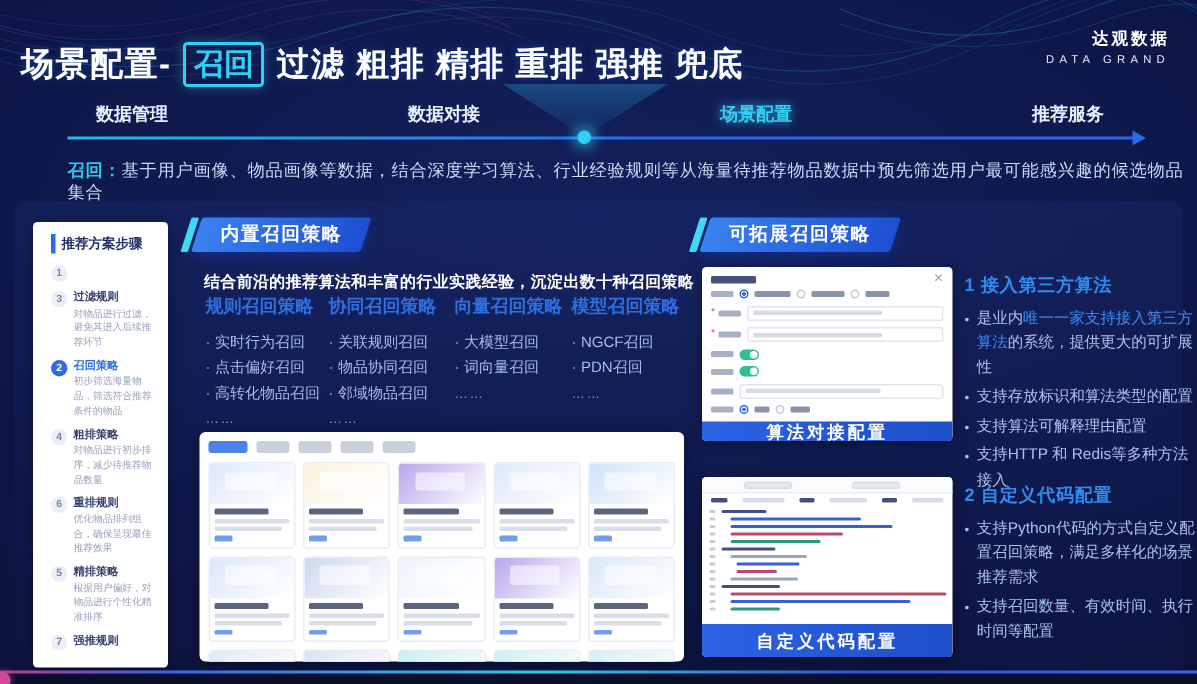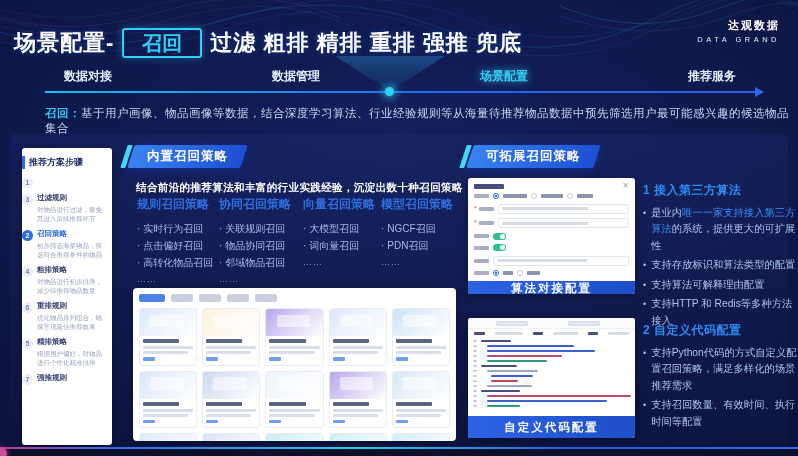--- a/index.html
+++ b/index.html
@@ -13,21 +13,21 @@
   .deco-top { position:absolute; top:0; left:0; pointer-events:none; }
   .content-bg { position:absolute; left:10px; top:134px; width:778px; height:316px;
     background:linear-gradient(180deg, rgba(28,44,112,.35), rgba(18,30,85,.18));
     border-radius:6px; }
 
   
   .title-row { position:absolute; left:14px; top:28px; display:flex; align-items:center; gap:8px; }
   .title-prefix, .title-rest { font-size:22px; font-weight:bold; letter-spacing:1px;
     text-shadow:0 0 6px rgba(40,120,255,.35); }
   .recall-box { border:2px solid #2fd0f5; color:#2fd0f5; border-radius:3px;
-    font-size:20px; font-weight:bold; padding:1px 18px; line-height:24px;
+    font-size:20px; font-weight:bold; padding:1px 5px; line-height:24px;
     box-shadow:0 0 8px rgba(47,208,245,.35); }
   .logo { position:absolute; right:18px; top:18px; text-align:right; }
   .logo-cn { font-size:11px; font-weight:bold; letter-spacing:2px; }
   .logo-en { font-size:7.5px; letter-spacing:3.5px; margin-top:2px; color:#e8eeff; }
 
   
   .nav { position:absolute; left:40px; top:68px; width:720px; display:flex; justify-content:space-between; }
   .nav-item { width:96px; text-align:center; font-size:12px; font-weight:bold; color:#e8efff; cursor:default; }
   .nav-item.active { color:#35cdf2; text-shadow:0 0 8px rgba(53,205,242,.8); }
   .beam { position:absolute; left:335px; top:56px; width:110px; height:35px;
@@ -38,21 +38,21 @@
   .progress-arrow { position:absolute; left:755px; top:87px; width:0; height:0;
     border-left:9px solid #2e68ea; border-top:5px solid transparent; border-bottom:5px solid transparent; }
   .progress-dot { position:absolute; left:385px; top:87px; width:9px; height:9px; border-radius:50%;
     background:#2fd0f5; box-shadow:0 0 9px 2px rgba(47,208,245,.8); }
 
   .intro { position:absolute; left:45px; top:106px; font-size:11.5px; letter-spacing:.5px; color:#ccd8f4; }
   .intro-label { color:#2fc8f0; font-weight:bold; }
 
   
   .sidebar { position:absolute; left:22px; top:148px; width:90px; height:297px;
-    background:#ffffff; border-radius:3px; padding:8px 7px 4px 0; overflow:hidden;
+    background:#ffffff; border-radius:3px; padding:8px 7px 4px 12px; overflow:hidden;
     box-shadow:0 2px 10px rgba(0,0,0,.35); }
   .sb-title { font-size:9px; font-weight:bold; color:#22306b; border-left:3px solid #2e6be6;
     padding-left:4px; margin-bottom:7px; }
   .step { display:flex; gap:4px; margin-bottom:5px; }
   .step-num { flex:0 0 11px; width:11px; height:11px; border-radius:50%; background:#eceff7;
     color:#7a86a8; font-size:7px; line-height:11px; text-align:center; font-weight:bold; margin-top:1px; }
   .step.active .step-num { background:#2e6be6; color:#fff; }
   .step-body { flex:1; }
   .step-title { font-size:7.5px; font-weight:bold; color:#333f70; line-height:1.4; }
   .step.active .step-title { color:#2e6be6; }
@@ -170,22 +170,22 @@
   <span class="recall-box">召回</span>
   <span class="title-rest">过滤 粗排 精排 重排 强推 兜底</span>
 </div>
 <div class="logo">
   <div class="logo-cn">达观数据</div>
   <div class="logo-en">DATA GRAND</div>
 </div>
 
 <div class="beam"></div>
 <div class="nav" id="nav">
+    <div class="nav-item">数据管理</div>
     <div class="nav-item">数据对接</div>
-    <div class="nav-item">数据管理</div>
     <div class="nav-item active">场景配置</div>
     <div class="nav-item">推荐服务</div>
   </div>
 <div class="progress-line"></div>
 <div class="progress-arrow"></div>
 <div class="progress-dot"></div>
 
 <div class="intro">
   <span class="intro-label">召回：</span><span>基于用户画像、物品画像等数据，结合深度学习算法、行业经验规则等从海量待推荐物品数据中预先筛选用户最可能感兴趣的候选物品集合</span>
 </div>

